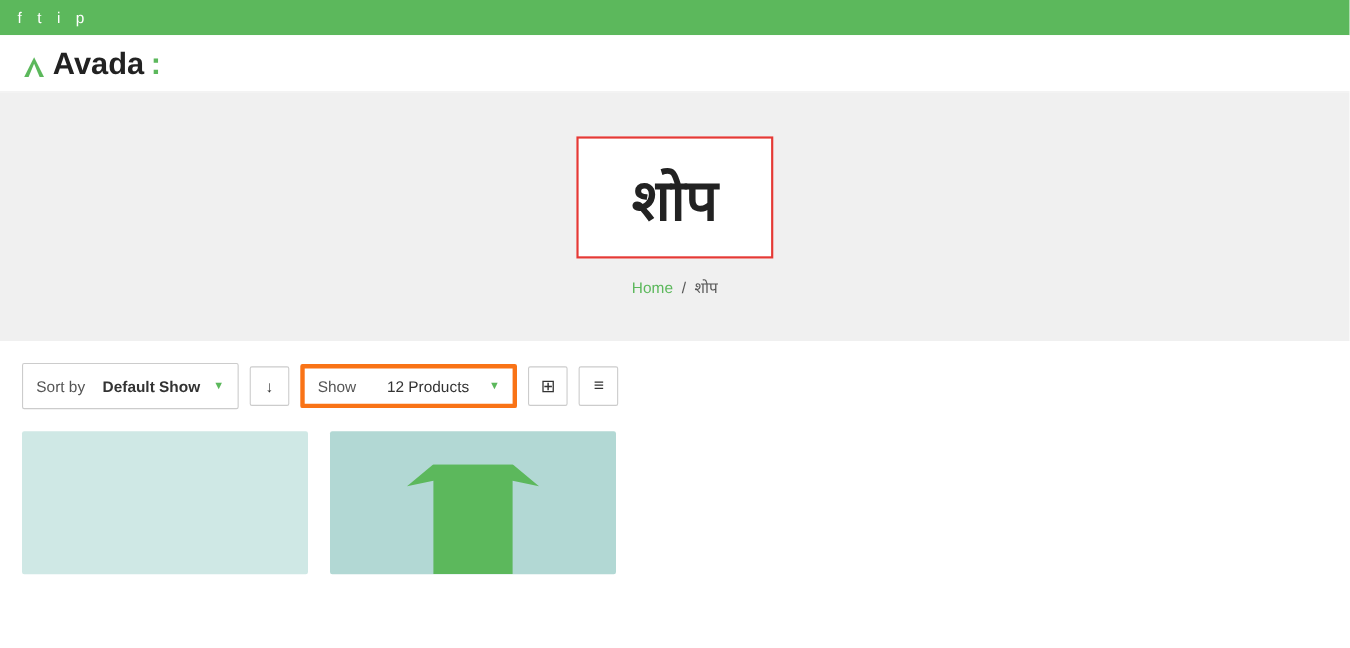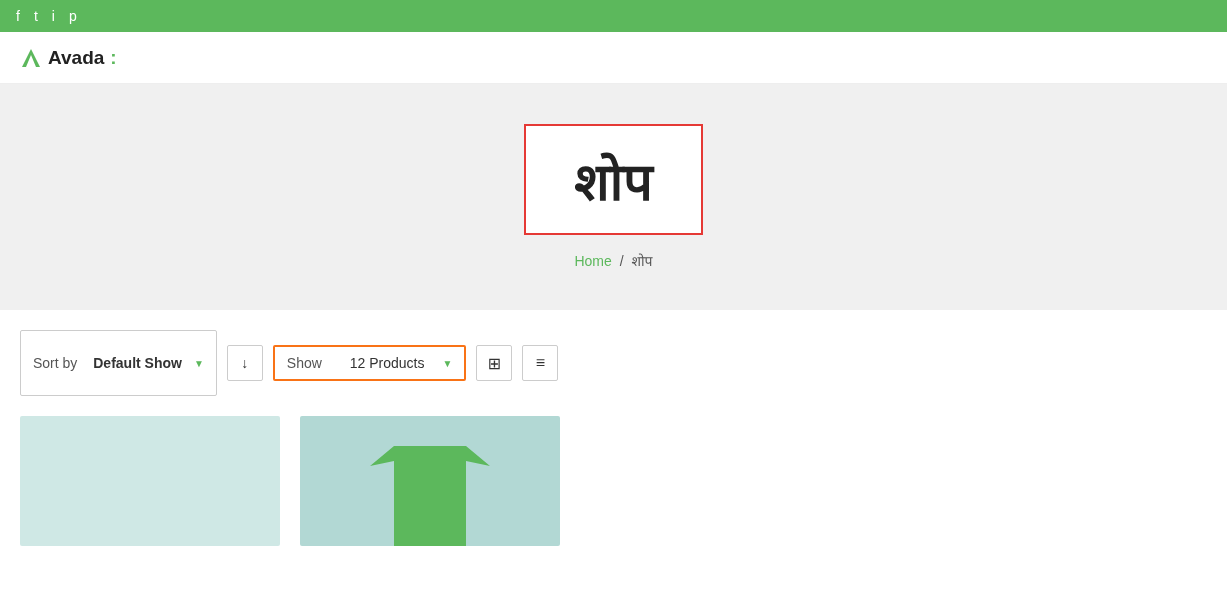--- a/index.html
+++ b/index.html
@@ -26,21 +26,21 @@
       height: 52px;
       display: flex;
       align-items: center;
       padding: 0 20px;
       border-bottom: 1px solid #eee;
     }
     .logo {
       display: flex;
       align-items: center;
       gap: 6px;
-      font-size: 19px;
+      font-size: 28px;
       font-weight: bold;
       color: #222;
     }
     .logo-text { color: #222; }
     .logo-colon { color: #5cb85c; }
 
     
     .hero {
       background: #f0f0f0;
       min-height: 200px;
@@ -79,21 +79,21 @@
       padding: 20px 20px 10px 20px;
       display: flex;
       align-items: center;
       gap: 10px;
     }
     .sort-select {
       display: flex;
       align-items: center;
       border: 1px solid #ccc;
       border-radius: 2px;
-      padding: 24px 12px;
+      padding: 12px 12px;
       font-size: 14px;
       color: #333;
       cursor: pointer;
       background: #fff;
       gap: 6px;
     }
     .sort-select span.label { font-weight: normal; color: #555; }
     .sort-select span.value { font-weight: bold; }
     .sort-select .chevron {
       color: #5cb85c;
@@ -109,21 +109,21 @@
       align-items: center;
       justify-content: center;
       cursor: pointer;
       background: #fff;
       font-size: 14px;
       color: #333;
     }
     .show-select {
       display: flex;
       align-items: center;
-      border: 2px solid #f97316;
+      border: 4px solid #f97316;
       border-radius: 2px;
       padding: 8px 12px;
       font-size: 14px;
       color: #333;
       cursor: pointer;
       background: #fff;
       gap: 12px;
     }
     .show-select span.label { font-weight: normal; color: #555; }
     .show-select span.value { font-weight: normal; }

